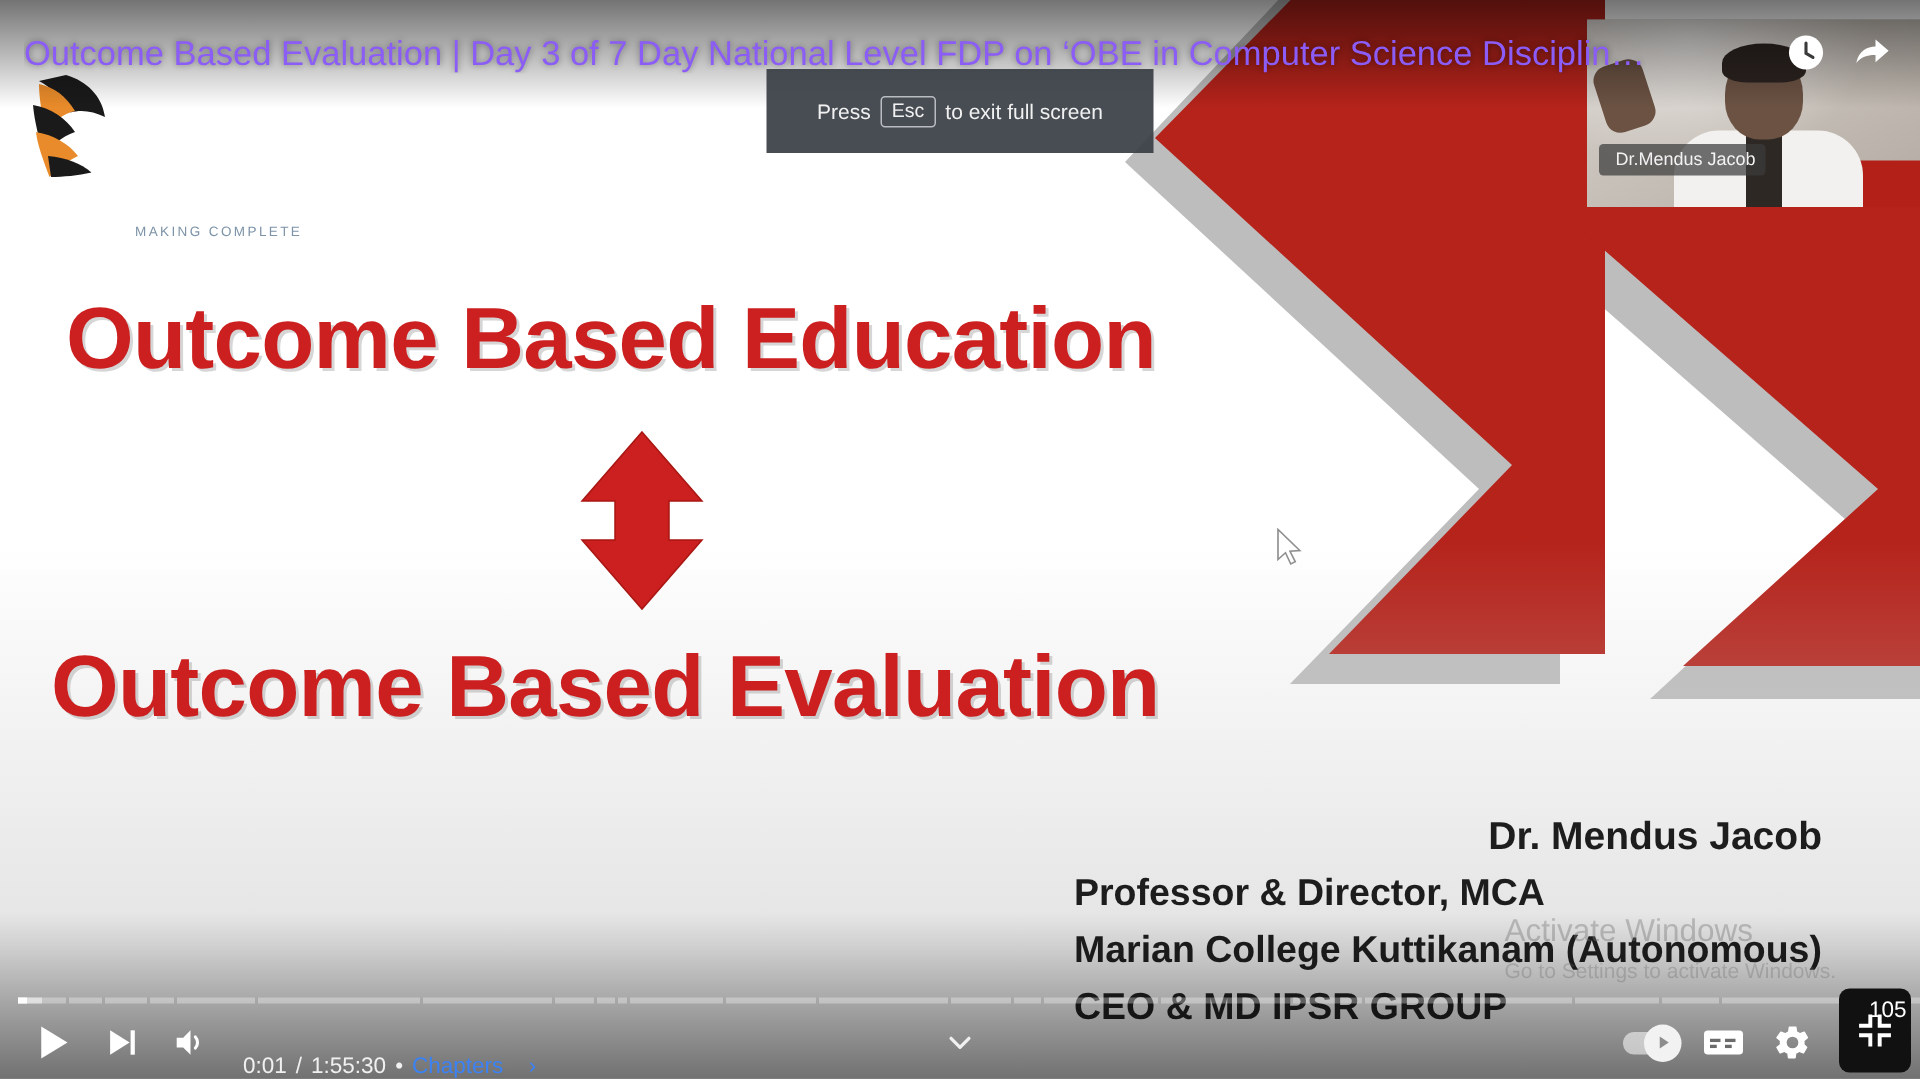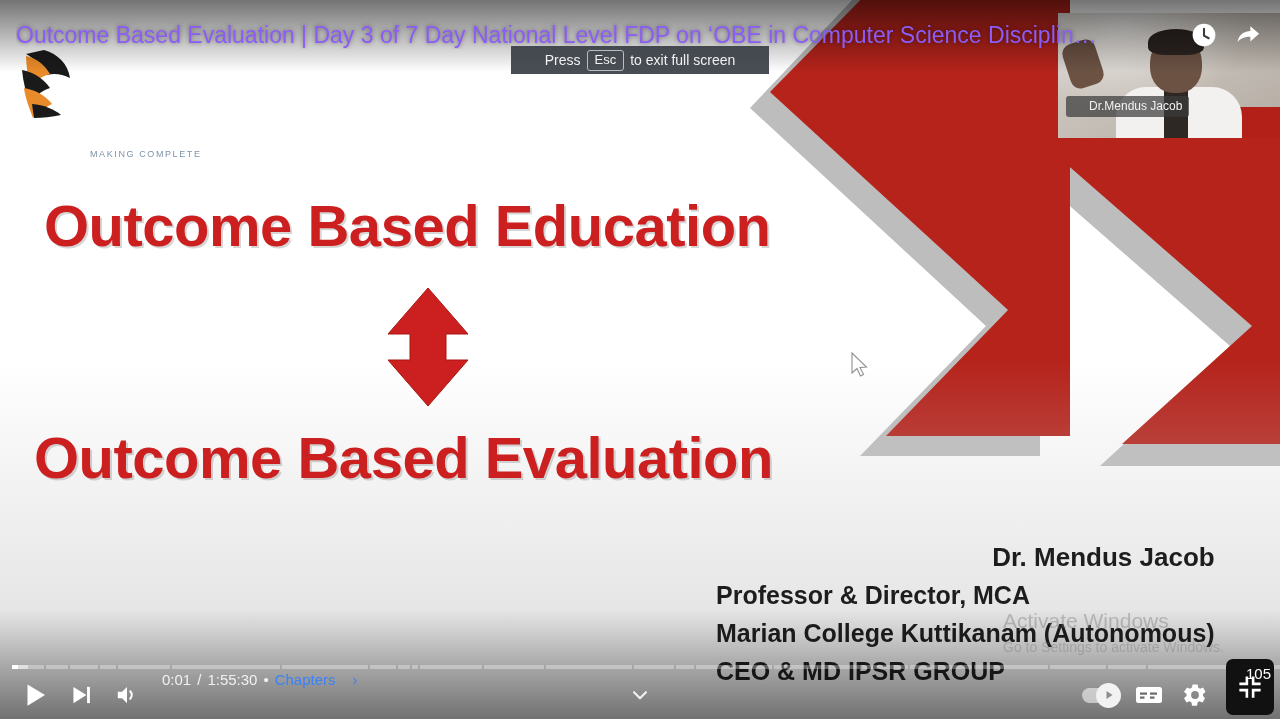--- a/index.html
+++ b/index.html
@@ -136,21 +136,21 @@
   }
   #pip-red {
     position: absolute; left: 98px; top: 94px;
     width: 160px; height: 40px;
     background: #b32018;
   }
   #pip-name {
     position: absolute; left: 8px; bottom: 21px;
     background: rgba(60,60,60,0.72);
     color: #f2f2f2; font-size: 12px;
-    padding: 3px 7px 4px 23px; border-radius: 3px;
+    padding: 3px 7px 4px 11px; border-radius: 3px;
     white-space: nowrap;
   }
 
   
   #top-grad {
     position: absolute; left: 0; top: 0; width: 1280px; height: 72px;
     background: linear-gradient(to bottom, rgba(0,0,0,0.55) 0%, rgba(0,0,0,0.25) 55%, rgba(0,0,0,0) 100%);
     pointer-events: none;
   }
   #title-row {
@@ -168,21 +168,21 @@
   }
   .top-btn {
     width: 44px; height: 38px; display: flex;
     align-items: center; justify-content: center;
     flex: 0 0 auto;
   }
 
   
   #esc-banner {
     position: absolute; left: 511px; top: 46px;
-    width: 258px; height: 28px;
+    width: 258px; height: 56px;
     background: rgba(56,62,69,0.92);
     display: flex; align-items: center; justify-content: center;
     color: #f1f1f1; font-size: 14px;
     gap: 6px;
   }
   #esc-key {
     border: 1px solid #b9bdc2; border-radius: 3px;
     padding: 2px 7px 3px 7px; font-size: 13px; line-height: 14px;
   }
 
@@ -210,21 +210,21 @@
     background: #ffffff;
   }
   .chapter .loaded {
     position: absolute; left: 0; top: 0; height: 100%;
     background: rgba(255,255,255,0.48);
   }
 
   #controls {
     position: absolute; left: 0; bottom: 0;
     width: 1280px; height: 48px;
-    display: flex; align-items: flex-start;
+    display: flex; align-items: flex-end;
     padding: 0 12px;
   }
   .ctrl {
     width: 46px; height: 48px;
     display: flex; align-items: center; justify-content: center;
     flex: 0 0 auto;
   }
   .ctrl svg { display: block; }
   #time-display {
     color: #f0f0f0; font-size: 15px;

